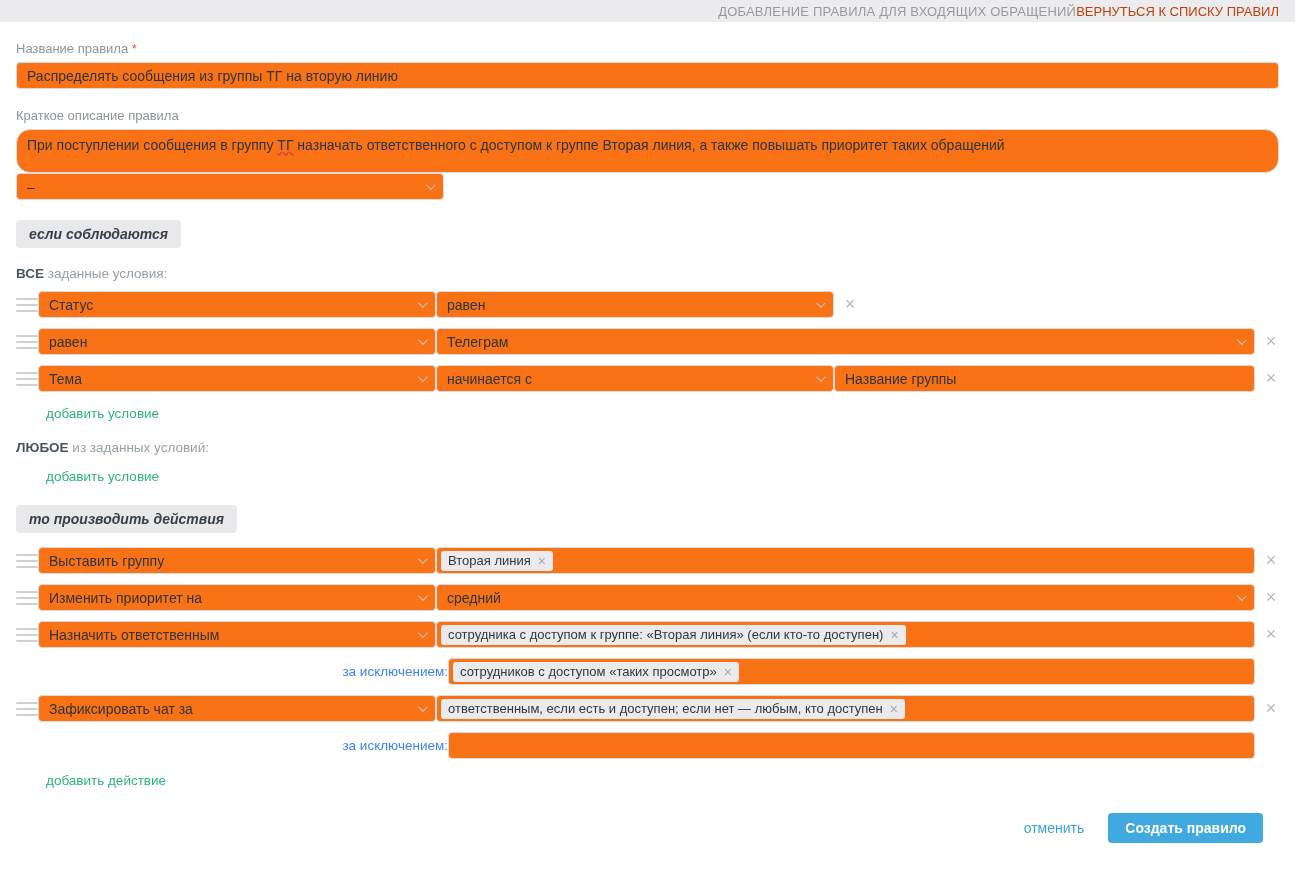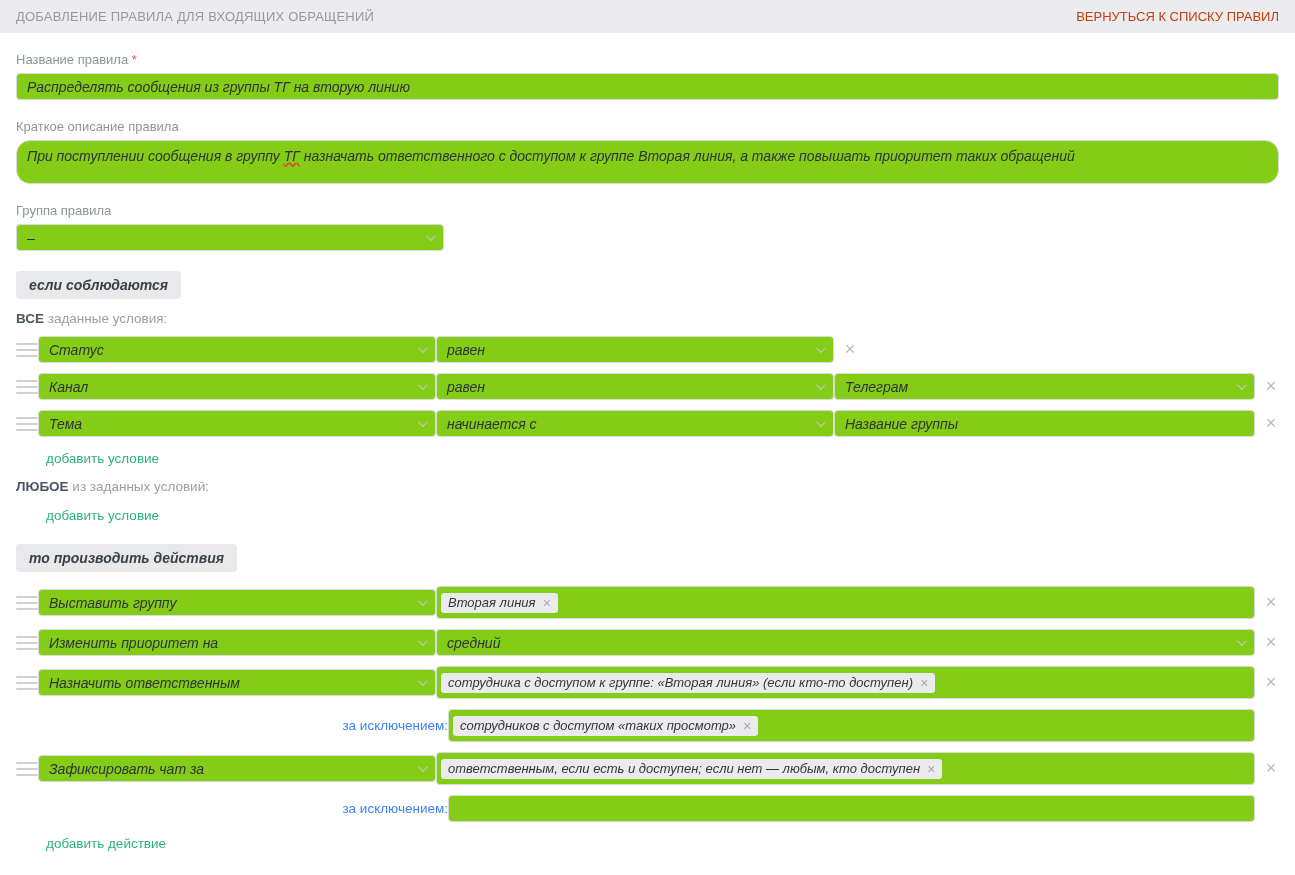--- a/index.html
+++ b/index.html
@@ -1,34 +1,34 @@
 <!DOCTYPE html>
 <html><head>
 <meta charset="utf-8">
 <style>
   * { box-sizing: border-box; margin: 0; padding: 0; }
   html, body { width: 1295px; height: 875px; background: #ffffff; overflow: hidden; }
   body { font-family: "Liberation Sans", "DejaVu Sans", sans-serif; color: #303337; }
 
   
   .topbar {
-    height: 33px; background: #ececee; display: flex; align-items: center;
-    justify-content: space-between; padding: 0 16px;
+    height: 22px; background: #ececee; display: flex; align-items: center;
+    justify-content: flex-end; padding: 0 16px;
   }
   .topbar-title { font-size: 13px; color: #96999d; letter-spacing: .2px; }
   .back-link { font-size: 13px; color: #c2410c; text-decoration: none; cursor: pointer; }
 
   .content { padding: 0 16px; }
 
   .field-label { font-size: 13px; color: #8d959c; margin: 19px 0 6px 0; }
   .req { color: #e65550; }
 
   .text-input, .select, .tag-field, .textarea {
-    border: 1px solid #d9dadb; border-radius: 4px; background: #84cc16;
-    font-size: 14px; color: #303337; font-family: inherit; font-style: italic;
+    border: 1px solid #d9dadb; border-radius: 4px; background: #f97316;
+    font-size: 14px; color: #303337; font-family: inherit;
   }
   .text-input { height: 27px; padding: 0 10px; width: 100%; outline: none; }
   .textarea { min-height: 44px; padding: 6px 10px; line-height: 1.35; width: 100%; border-radius: 14px; }
   .misspell { text-decoration: underline wavy #e0413c; text-decoration-skip-ink: none; }
 
   .select {
     height: 27px; display: flex; align-items: center; padding: 0 24px 0 10px;
     position: relative; cursor: pointer; white-space: nowrap; overflow: hidden;
   }
   .chev {
@@ -37,39 +37,39 @@
     transform: rotate(45deg) translateY(-2px);
   }
   .w428 { width: 428px; }
   .w398 { width: 398px; flex: 0 0 398px; }
   .grow { flex: 1 1 auto; min-width: 0; }
 
   .badge {
     display: inline-block; background: #e9e9eb; border-radius: 4px;
     padding: 6px 13px; font-size: 14px; font-weight: bold; color: #39404a; font-style: italic;
   }
-  .section-label { font-size: 13.5px; margin: 12px 0 10px 0; color: #98a0a7; }
+  .section-label { font-size: 13.5px; margin: 18px 0 10px 0; color: #98a0a7; }
   .section-label b { color: #4b5560; }
 
   .row { display: flex; align-items: center; margin-bottom: 10px; }
   .row > * + * { margin-left: 0; }
 
   .drag-handle {
     width: 22px; flex: 0 0 22px; cursor: grab; display: flex;
     flex-direction: column; justify-content: center; gap: 4px; height: 27px;
   }
   .drag-handle .bar { height: 2px; background: #cfd0d2; border-radius: 1px; }
 
   .row-x {
     flex: 0 0 16px; width: 16px; margin-left: 8px; text-align: center;
     color: #b5b9bd; font-size: 18px; line-height: 27px; cursor: pointer; user-select: none;
   }
   .x-spacer { flex: 0 0 16px; width: 16px; margin-left: 8px; }
 
-  .tag-field { height: 33px; display: flex; align-items: center; padding: 0 4px; overflow: hidden; }
+  .tag-field { height: 27px; display: flex; align-items: center; padding: 0 4px; overflow: hidden; }
   .tag {
     display: inline-flex; align-items: center; background: #ebebed; border-radius: 3px;
     padding: 2px 7px; font-size: 13px; color: #33373b; white-space: nowrap;
   }
   .tag-x { color: #a3a8ad; margin-left: 7px; font-size: 14px; cursor: pointer; }
 
   .green-link {
     display: inline-block; color: #2db477; font-size: 13.5px; cursor: pointer;
     margin: 4px 0 0 30px; text-decoration: none;
   }
@@ -106,21 +106,20 @@
     <span>Название правила</span>
     <span class="req">*</span>
   </div>
   <input class="text-input" type="text" value="Распределять сообщения из группы ТГ на вторую линию" style="">
 
   <div class="field-label">Краткое описание правила</div>
   <div class="textarea">
     <span>При поступлении сообщения в группу </span><span class="misspell">ТГ</span><span> назначать ответственного с доступом к группе Вторая линия, а также повышать приоритет таких обращений</span>
   </div>
 
-  <div class="field-label">Группа правила</div>
   <div class="select w428">
     <span>–</span>
     <i class="chev"></i>
   </div>
 
   <div class="badge-wrap">
     <span class="badge">если соблюдаются</span>
   </div>
 
   <div class="section-label">
@@ -145,24 +144,20 @@
     <div class="row-x">×</div>
   </div>
 
   
   <div class="row">
     <div class="drag-handle">
         <span class="bar"></span>
         <span class="bar"></span>
         <span class="bar"></span>
       </div>
-    <div class="select w398">
-      <span>Канал</span>
-      <i class="chev"></i>
-    </div>
     <div class="select w398">
       <span>равен</span>
       <i class="chev"></i>
     </div>
     <div class="select grow">
       <span>Телеграм</span>
       <i class="chev"></i>
     </div>
     <div class="row-x">×</div>
   </div>

